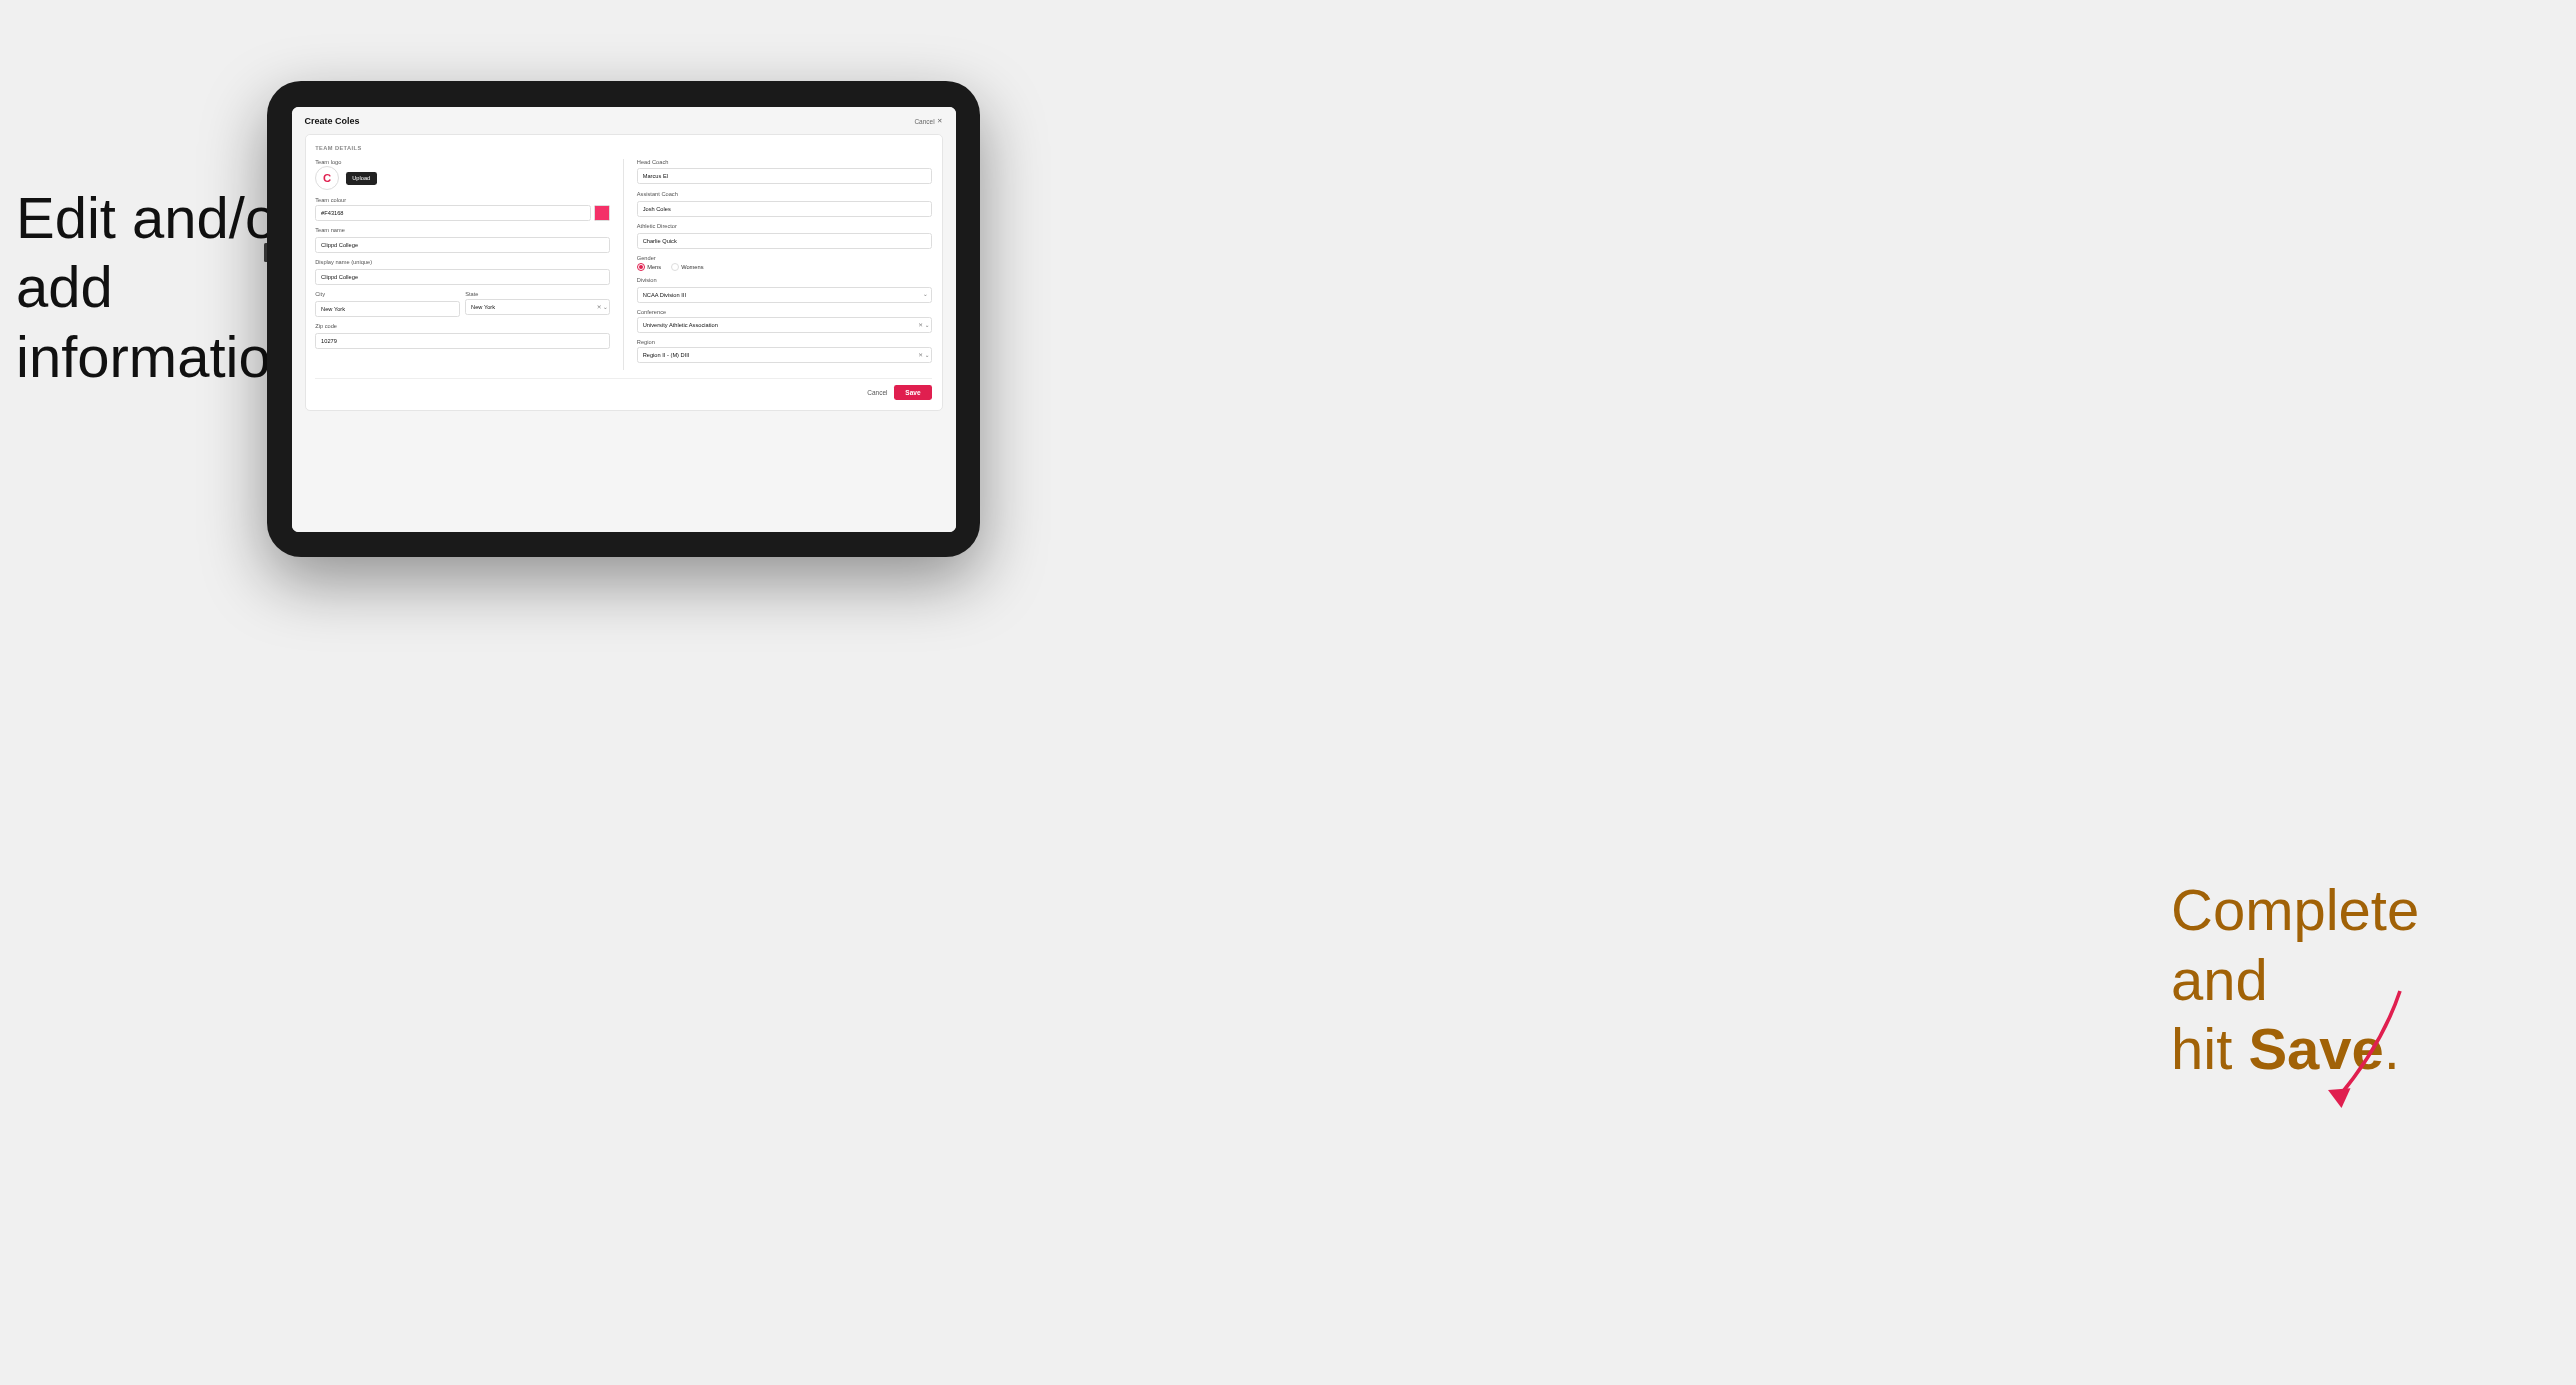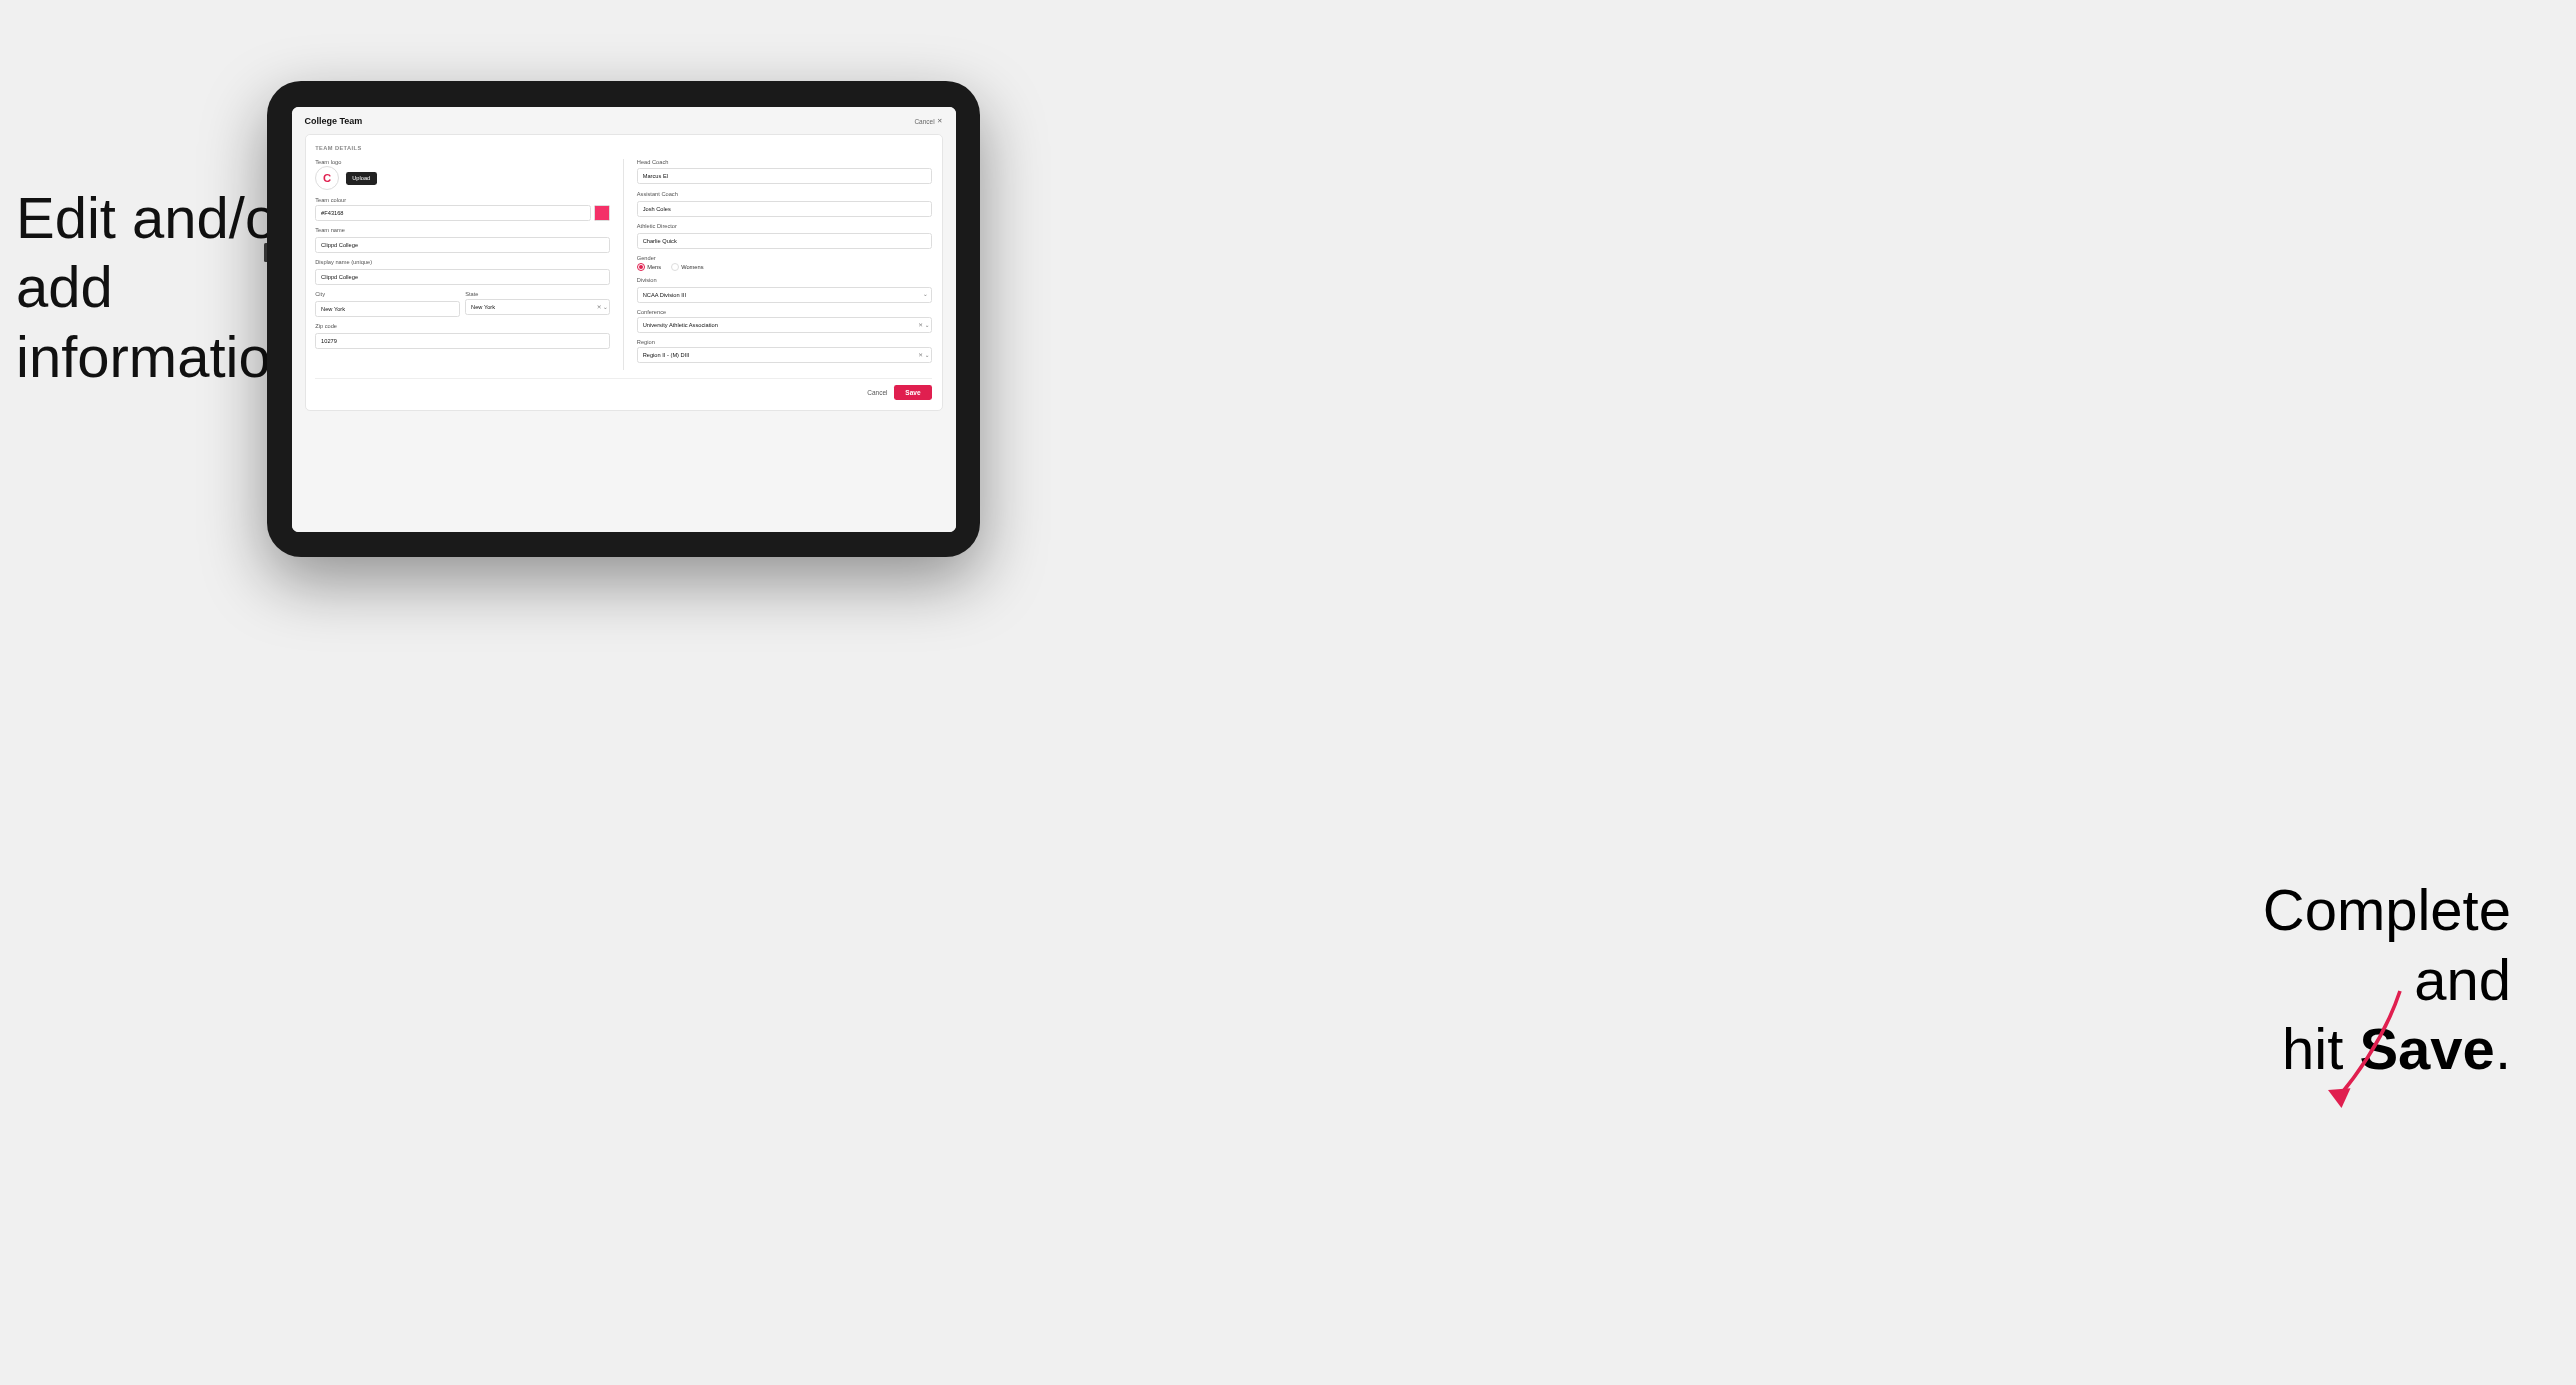--- a/index.html
+++ b/index.html
@@ -23,23 +23,23 @@
       color: #111;
       width: 308px;
     }
     .annotation-right {
       position: absolute;
       right: 65px;
       top: 875px;
       font-size: 58px;
       font-weight: 400;
       line-height: 1.2;
-      color: #000000;
+      color: #a16207;
       width: 340px;
-      text-align: right;
+      text-align: left;
     }
     .annotation-right strong { font-weight: 700; }
 
     
     .arrow-left {
       position: absolute;
       left: 316px;
       top: 308px;
       width: 130px;
       height: 49px;
@@ -431,21 +431,21 @@
 
 <div class="tablet-frame">
   <div class="tablet-side-btn"></div>
 
   <div class="tablet-screen">
 
 
     <div class="main-content">
 
       <div class="page-header">
-        <span class="page-title">College Team</span>
+        <span class="page-title">Create Coles</span>
         <div class="close-btn">
           <span>Cancel</span>
           <span>✕</span>
         </div>
       </div>
 
       <div class="form-card">
         <div class="section-title">TEAM DETAILS</div>
 
         <div class="form-row">

